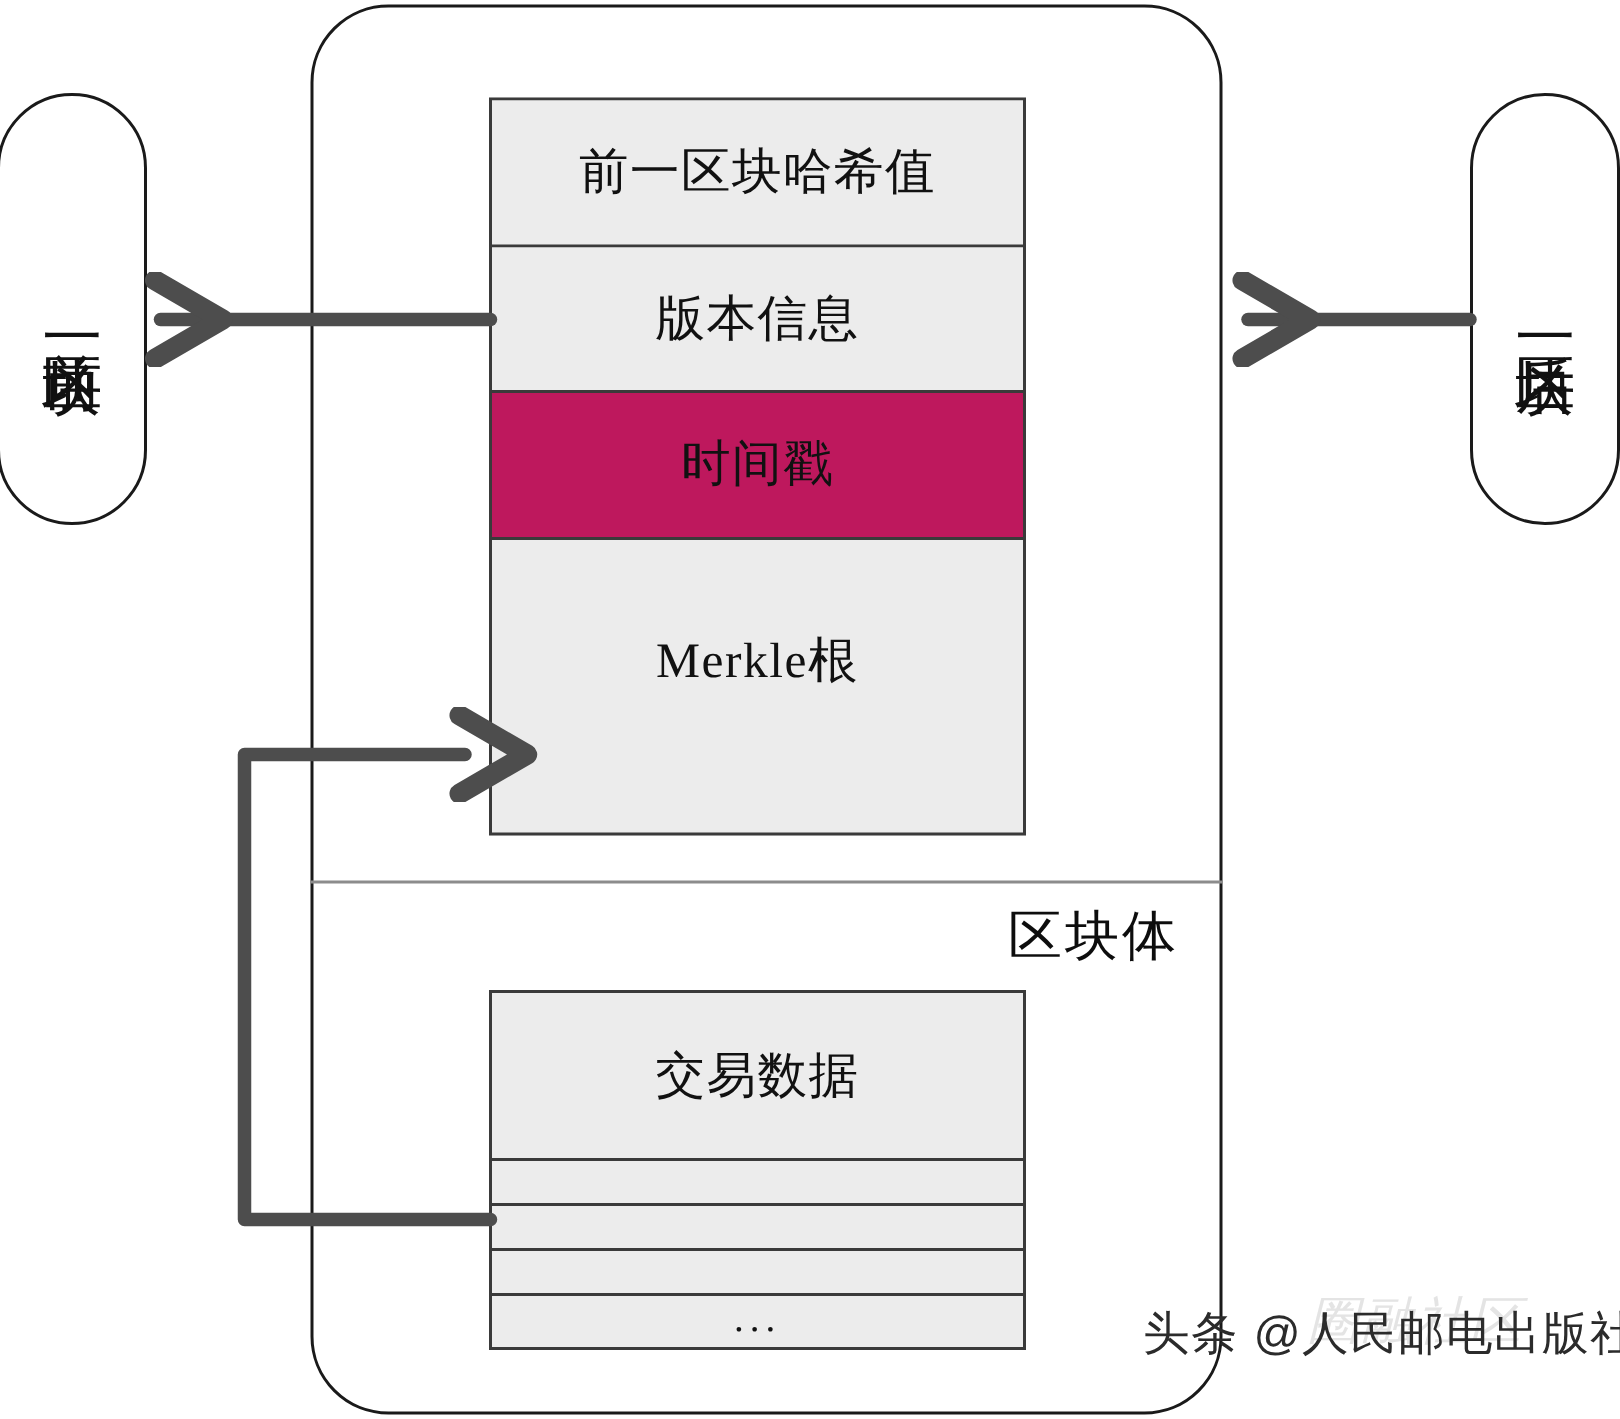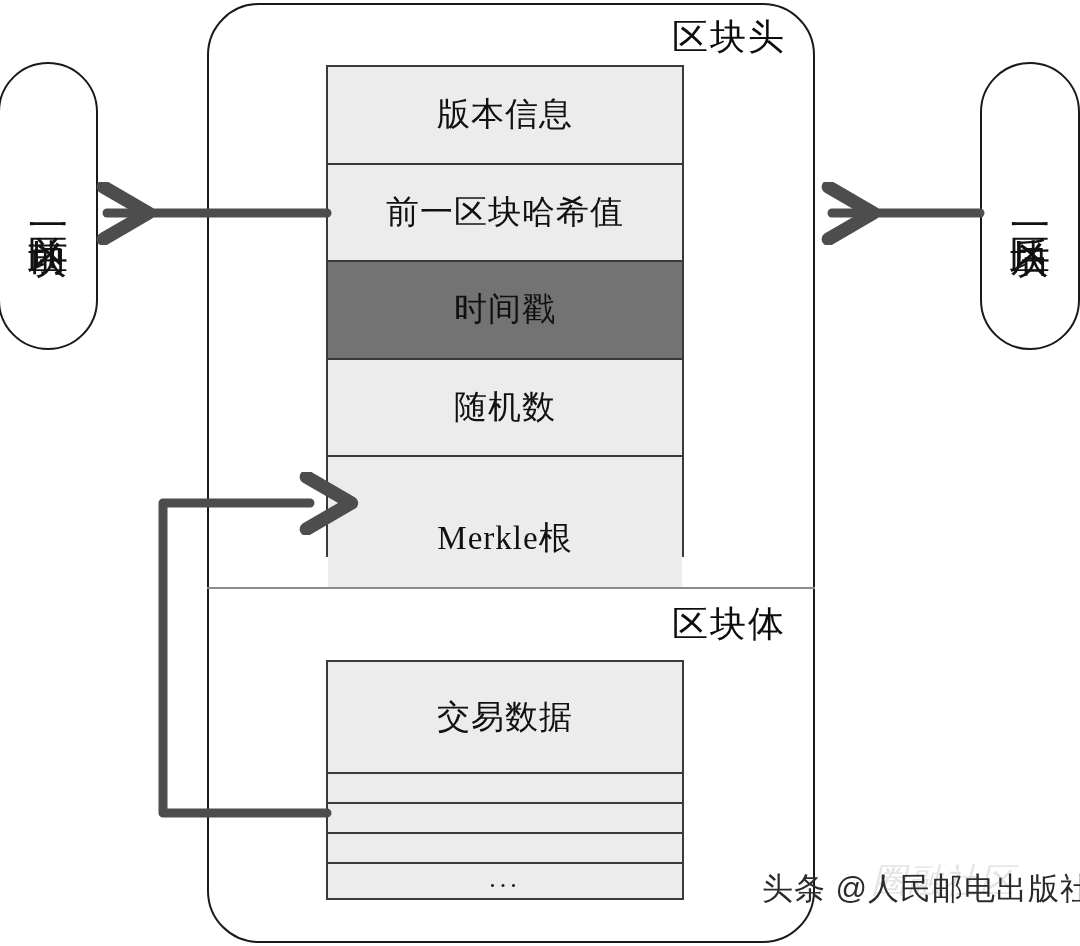--- a/index.html
+++ b/index.html
@@ -89,21 +89,21 @@
   .hrow {
     height: 20%;
     box-sizing: border-box;
     border-bottom: 2px solid #3a3a3a;
     background: #ececec;
     display: flex;
     align-items: center;
     justify-content: center;
   }
   .hrow:last-child { border-bottom: none; margin-top: 32px; }
-  .hrow.shaded { background: #737373; font-family: Liberation Serif, serif; }
+  .hrow.shaded { background: #be185d; font-family: Liberation Serif, serif; }
   .hrow-text {
     font-size: 33px;
     color: #111111;
     letter-spacing: 1px;
     white-space: nowrap;
   }
 
   
   #tx-table {
     position: absolute;
@@ -176,35 +176,31 @@
     <span class="capsule-text">前一区块</span>
   </div>
 
   <div class="capsule" id="capsule-next">
     <span class="capsule-text">后一区块</span>
   </div>
 
   <div id="block-container"></div>
   <div id="section-divider"></div>
 
-  <div class="section-label" id="label-block-header">区块头</div>
   <div class="section-label" id="label-block-body">区块体</div>
 
   <div id="header-table">
     <div class="hrow">
+      <span class="hrow-text">前一区块哈希值</span>
+    </div>
+    <div class="hrow">
       <span class="hrow-text">版本信息</span>
-    </div>
-    <div class="hrow">
-      <span class="hrow-text">前一区块哈希值</span>
     </div>
     <div class="hrow shaded">
       <span class="hrow-text">时间戳</span>
-    </div>
-    <div class="hrow">
-      <span class="hrow-text">随机数</span>
     </div>
     <div class="hrow">
       <span class="hrow-text">Merkle根</span>
     </div>
   </div>
 
   <div id="tx-table">
     <div class="txrow main">
       <span class="txrow-text">交易数据</span>
     </div>

